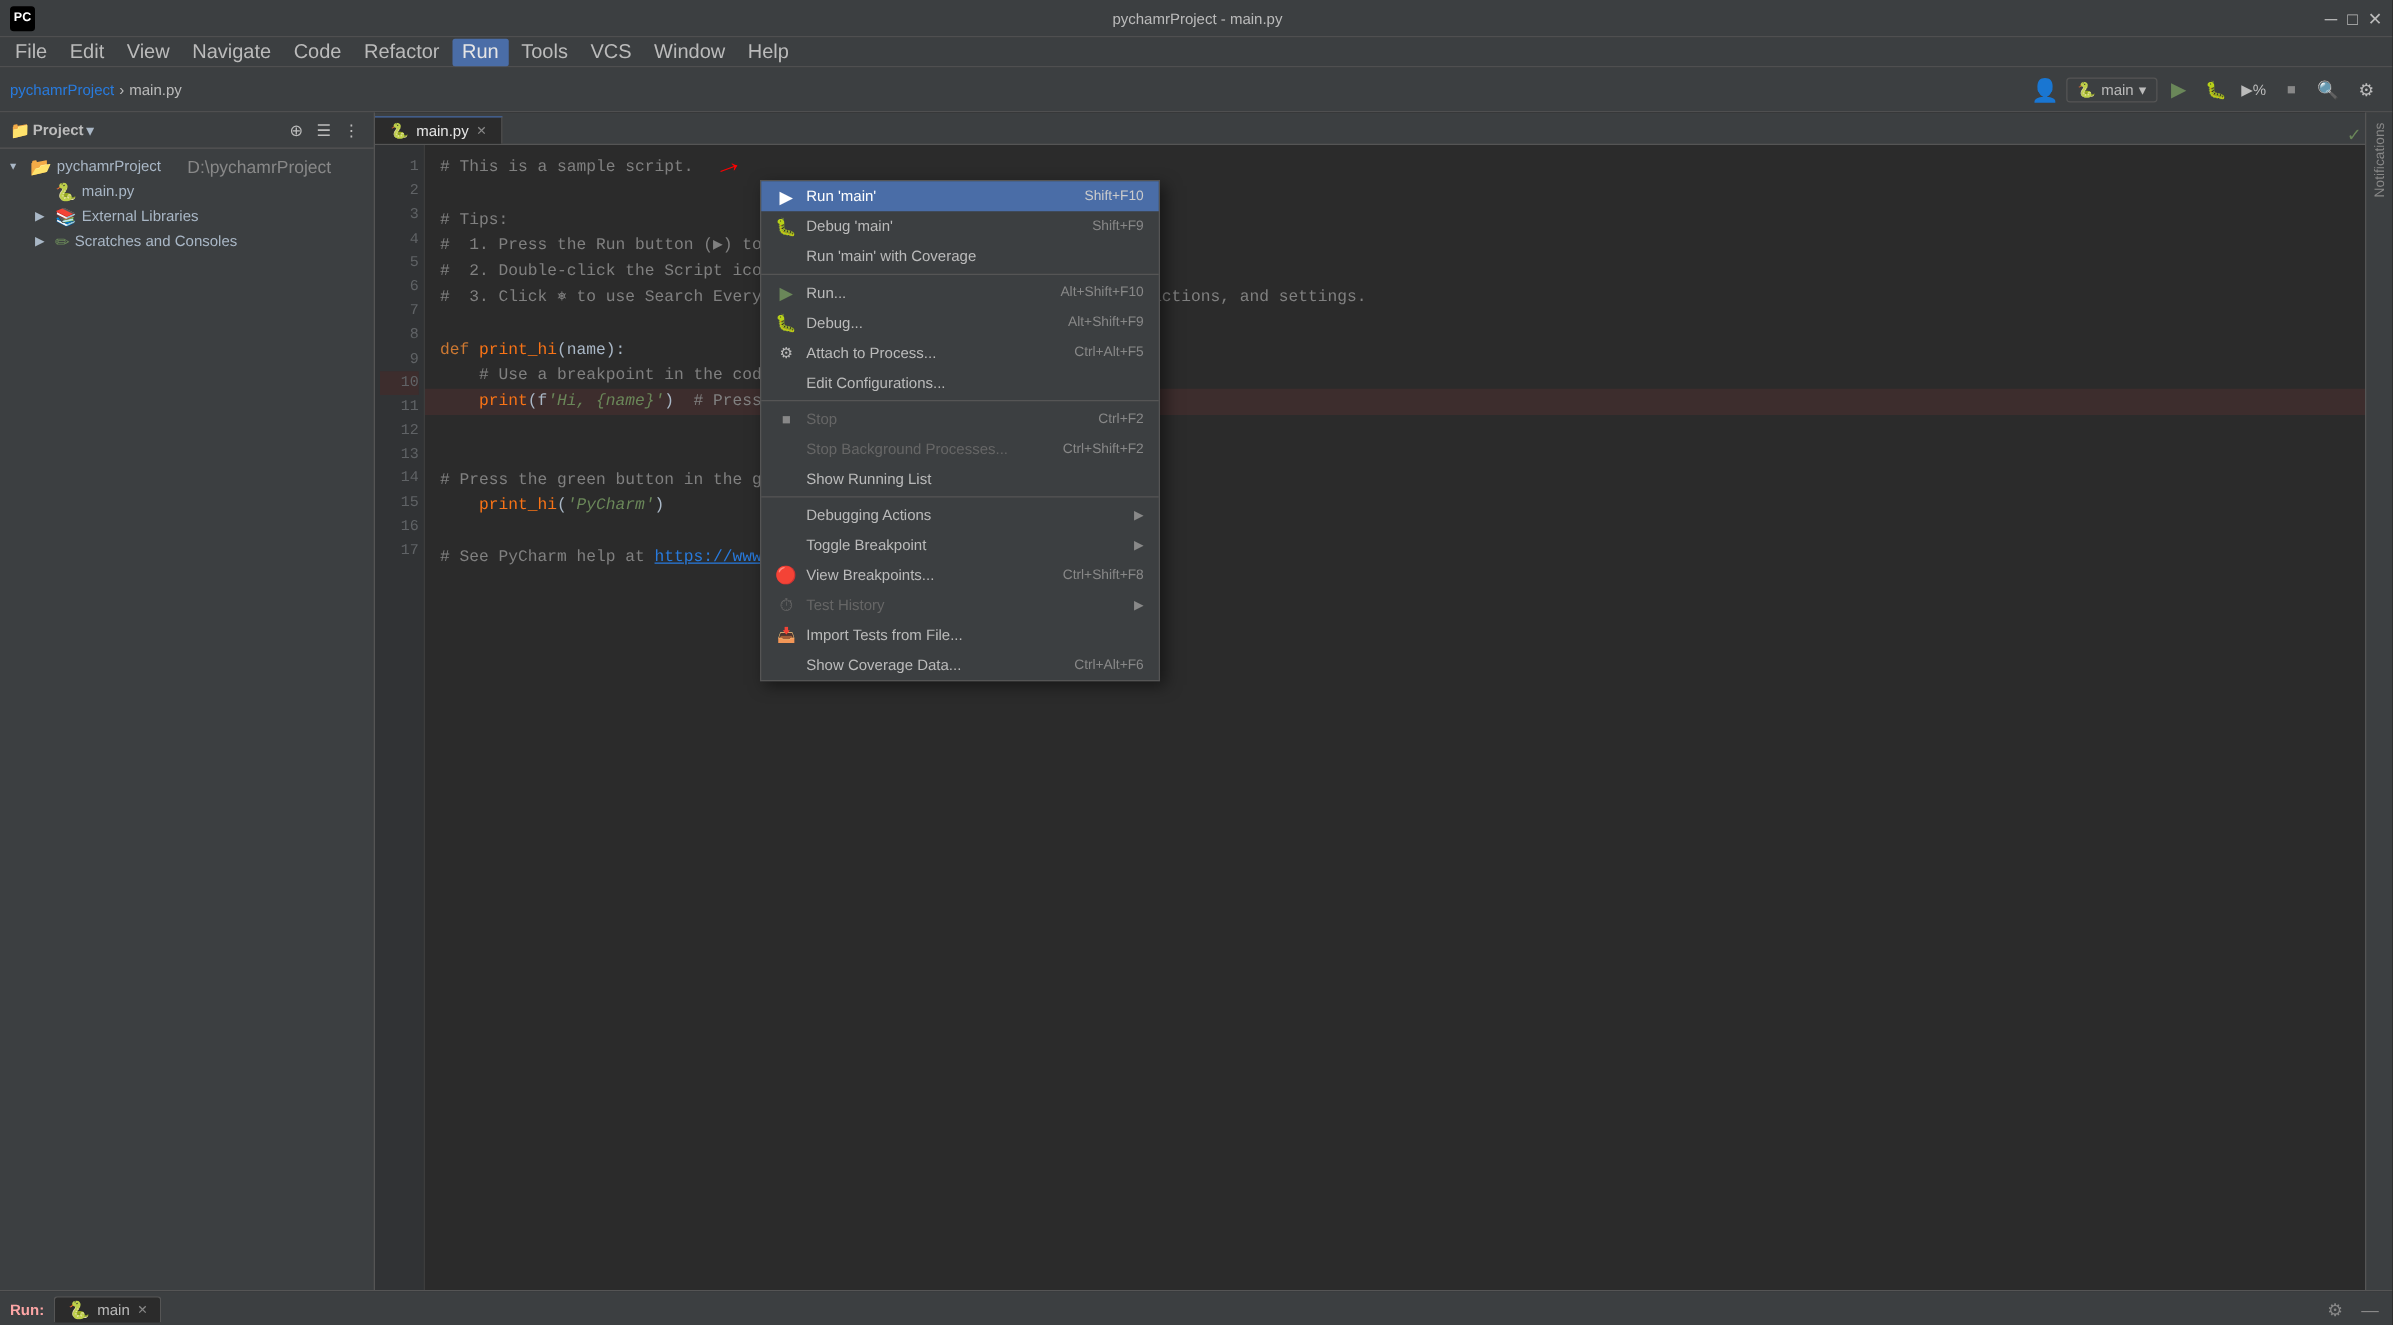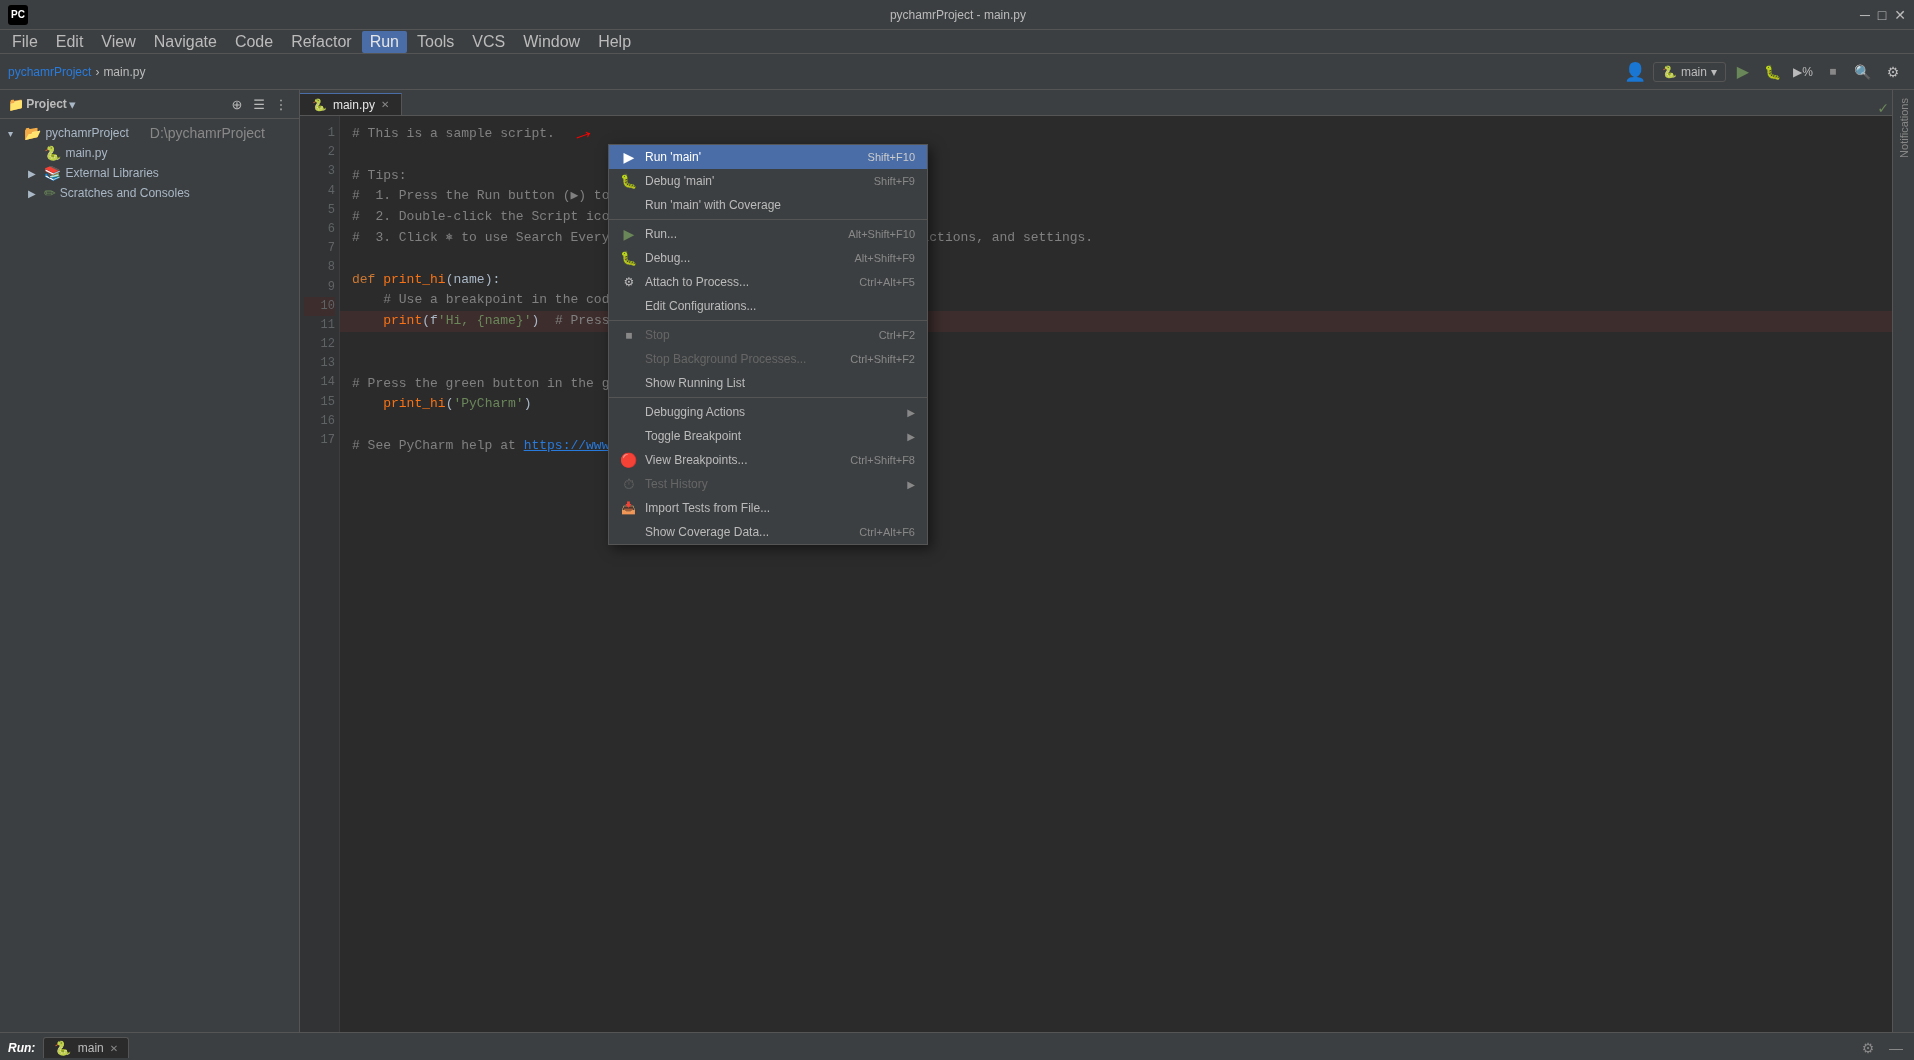--- a/index.html
+++ b/index.html
@@ -237,21 +237,21 @@
     #code-area {
       flex: 1;
       padding: 8px 12px;
       line-height: 1.6;
       overflow: auto;
       white-space: pre;
       color: #a9b7c6;
     }
     .code-comment { color: #808080; }
     .code-keyword { color: #cc7832; }
-    .code-string { color: #6a8759; }
+    .code-string { color: #6a8759; font-style: italic; }
     .code-function { color: #f97316; }
     .code-link { color: #287bde; text-decoration: underline; }
     .code-highlight { background: #3d2d2d; display: block; margin: 0 -12px; padding: 0 12px; }
     #notifications-bar {
       width: 22px;
       background: #3c3f41;
       border-left: 1px solid #555;
       display: flex;
       flex-direction: column;
       align-items: center;
@@ -277,23 +277,22 @@
       background: #3c3f41;
       height: 30px;
       display: flex;
       align-items: center;
       padding: 0 8px;
       border-bottom: 1px solid #555;
       gap: 8px;
     }
     .run-label {
       font-size: 12px;
-      color: #ffffff;
+      color: #fca5a5;
       font-weight: bold;
-      font-style: italic;
     }
     .run-tab {
       background: #2b2b2b;
       border: 1px solid #555;
       border-bottom: none;
       padding: 2px 10px;
       font-size: 12px;
       color: #bbb;
       display: flex;
       align-items: center;

